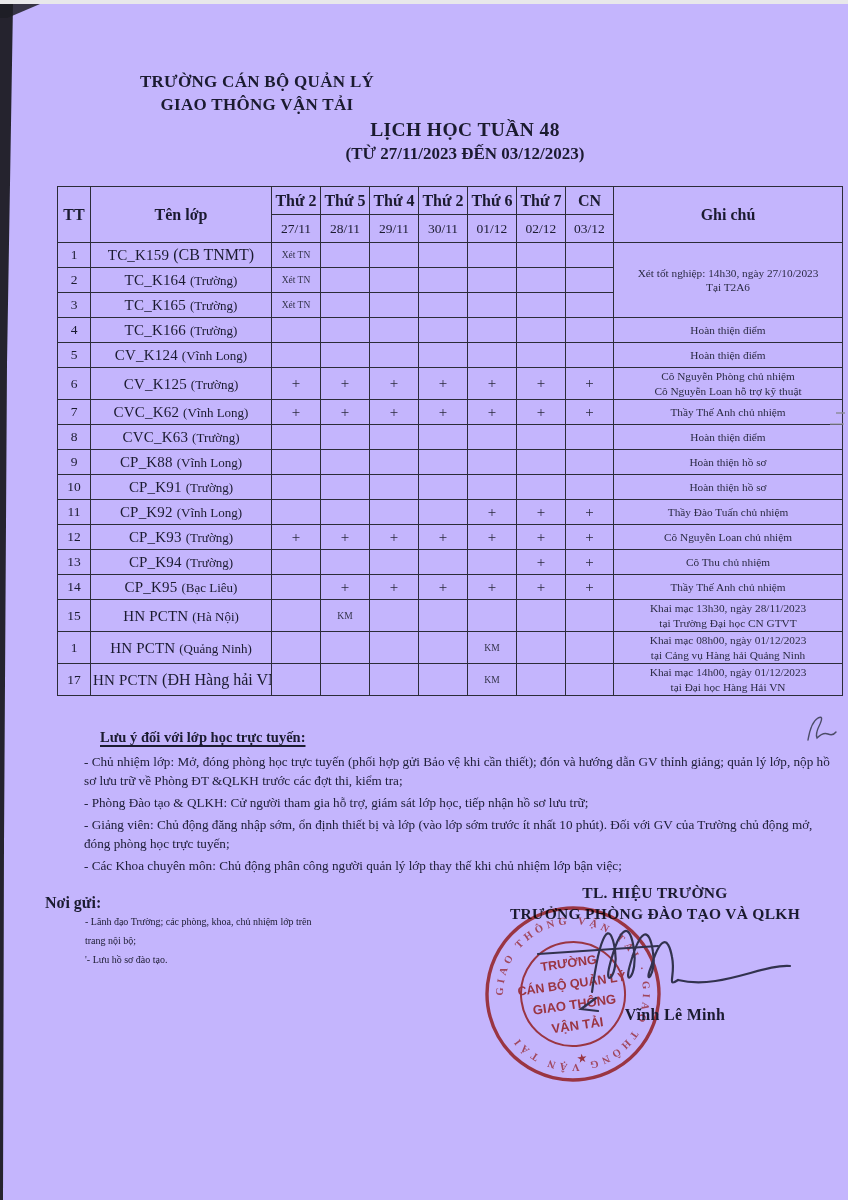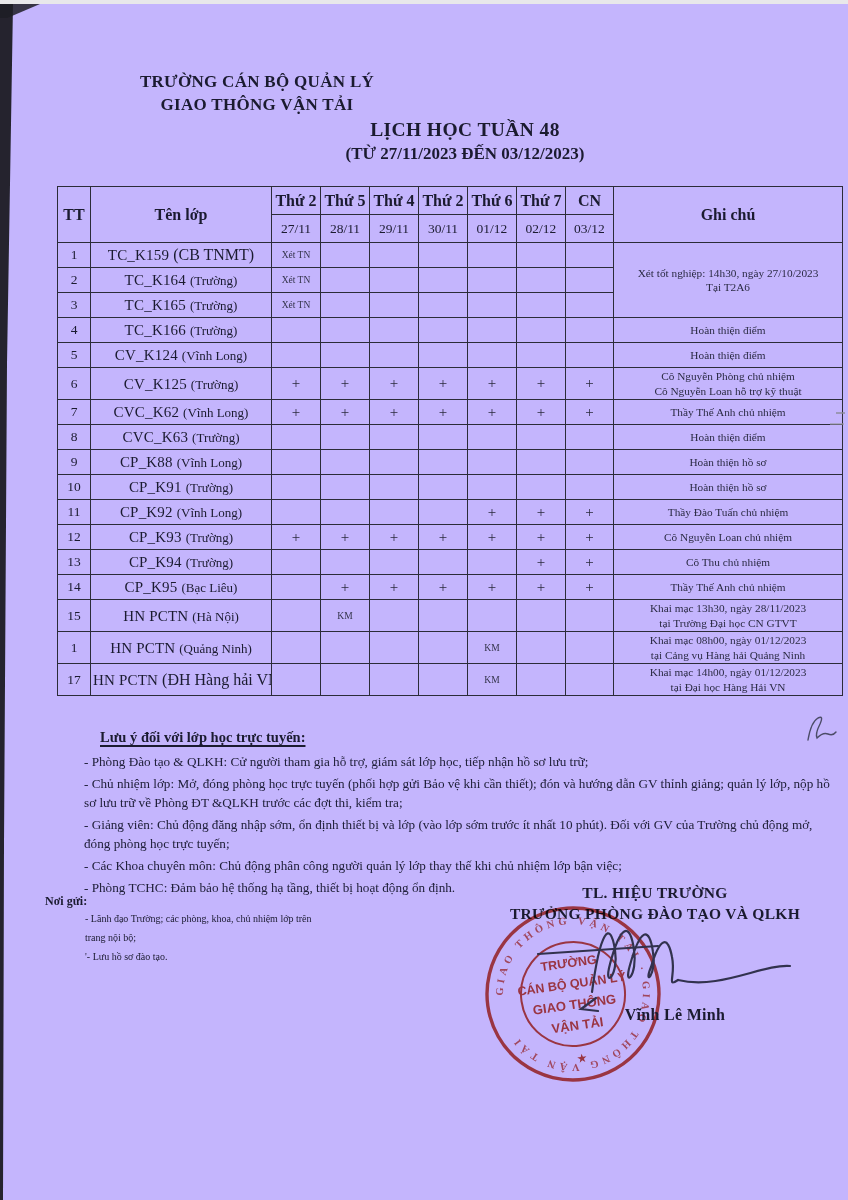--- a/index.html
+++ b/index.html
@@ -50,21 +50,21 @@
   
   .notes{position:absolute;left:84px;top:724px;width:748px;}
   .notes-heading{
     font-weight:bold;font-size:14.5px;margin:0 0 6px 16px;
     display:inline-block;text-decoration:underline;text-underline-offset:3px;
     text-decoration-thickness:1.6px;
   }
   .notes-list p{margin:0 0 3px 0;font-size:13.2px;line-height:19px;color:#20203a;}
   
   .recipients{position:absolute;left:45px;top:890px;width:400px;}
-  .recipients-heading{font-weight:bold;font-size:12px;margin:0;}
+  .recipients-heading{font-weight:bold;font-size:16px;margin:0;}
   .recipients-list{margin-left:40px;}
   .recipients-list p{margin:0;font-size:10px;line-height:19px;}
   .sign-block{position:absolute;left:480px;top:878px;width:350px;text-align:center;}
   .sign-title{font-weight:bold;font-size:15.5px;line-height:21px;letter-spacing:.3px;}
   .signer-name{position:absolute;left:575px;top:1002px;width:200px;text-align:center;
     font-weight:bold;font-size:16px;letter-spacing:.3px;}
   .stamp-svg{position:absolute;left:468px;top:885px;mix-blend-mode:multiply;opacity:.92;}
   .signature-svg{position:absolute;left:530px;top:888px;}
   .pen-mark-svg{position:absolute;left:802px;top:708px;}
   .edge-dash{position:absolute;left:836px;top:408px;width:9px;height:2px;background:#8a8a96;opacity:.7;}
@@ -365,25 +365,24 @@
 
   <svg class="pen-mark-svg" width="40" height="42" viewBox="0 0 40 42">
     <path d="M6,28 Q9,10 16,6 Q22,3 18,12 Q13,22 15,26 Q21,20 26,22 Q31,24 34,20" fill="none" stroke="#4c4c68" stroke-width="1.4" stroke-linecap="round"></path>
   </svg>
   <div class="edge-dash"></div>
   <div class="edge-dash2"></div>
 
   <div class="notes">
     <p class="notes-heading">Lưu ý đối với lớp học trực tuyến:</p>
     <div class="notes-list">
+        <p>- Chủ nhiệm lớp: Mở, đóng phòng học trực tuyến (phối hợp gửi Bảo vệ khi cần thiết); đón và hướng dẫn GV thỉnh giảng; quản lý lớp, nộp hồ sơ lưu trữ về Phòng ĐT &amp;QLKH trước các đợt thi, kiểm tra;</p>
         <p>- Phòng Đào tạo &amp; QLKH: Cử người tham gia hỗ trợ, giám sát lớp học, tiếp nhận hồ sơ lưu trữ;</p>
-        <p>- Chủ nhiệm lớp: Mở, đóng phòng học trực tuyến (phối hợp gửi Bảo vệ khi cần thiết); đón và hướng dẫn GV thỉnh giảng; quản lý lớp, nộp hồ sơ lưu trữ về Phòng ĐT &amp;QLKH trước các đợt thi, kiểm tra;</p>
         <p>- Giảng viên: Chủ động đăng nhập sớm, ổn định thiết bị và lớp (vào lớp sớm trước ít nhất 10 phút). Đối với GV của Trường chủ động mở, đóng phòng học trực tuyến;</p>
         <p>- Các Khoa chuyên môn: Chủ động phân công người quản lý lớp thay thế khi chủ nhiệm lớp bận việc;</p>
-        <p>- Phòng TCHC: Đảm bảo hệ thống hạ tầng, thiết bị hoạt động ổn định.</p>
       </div>
   </div>
 
   <div class="recipients">
     <p class="recipients-heading">Nơi gửi:</p>
     <div class="recipients-list">
         <p>- Lãnh đạo Trường; các phòng, khoa, chủ nhiệm lớp trên</p>
         <p>trang nội bộ;</p>
         <p>'- Lưu hồ sơ đào tạo.</p>
       </div>

